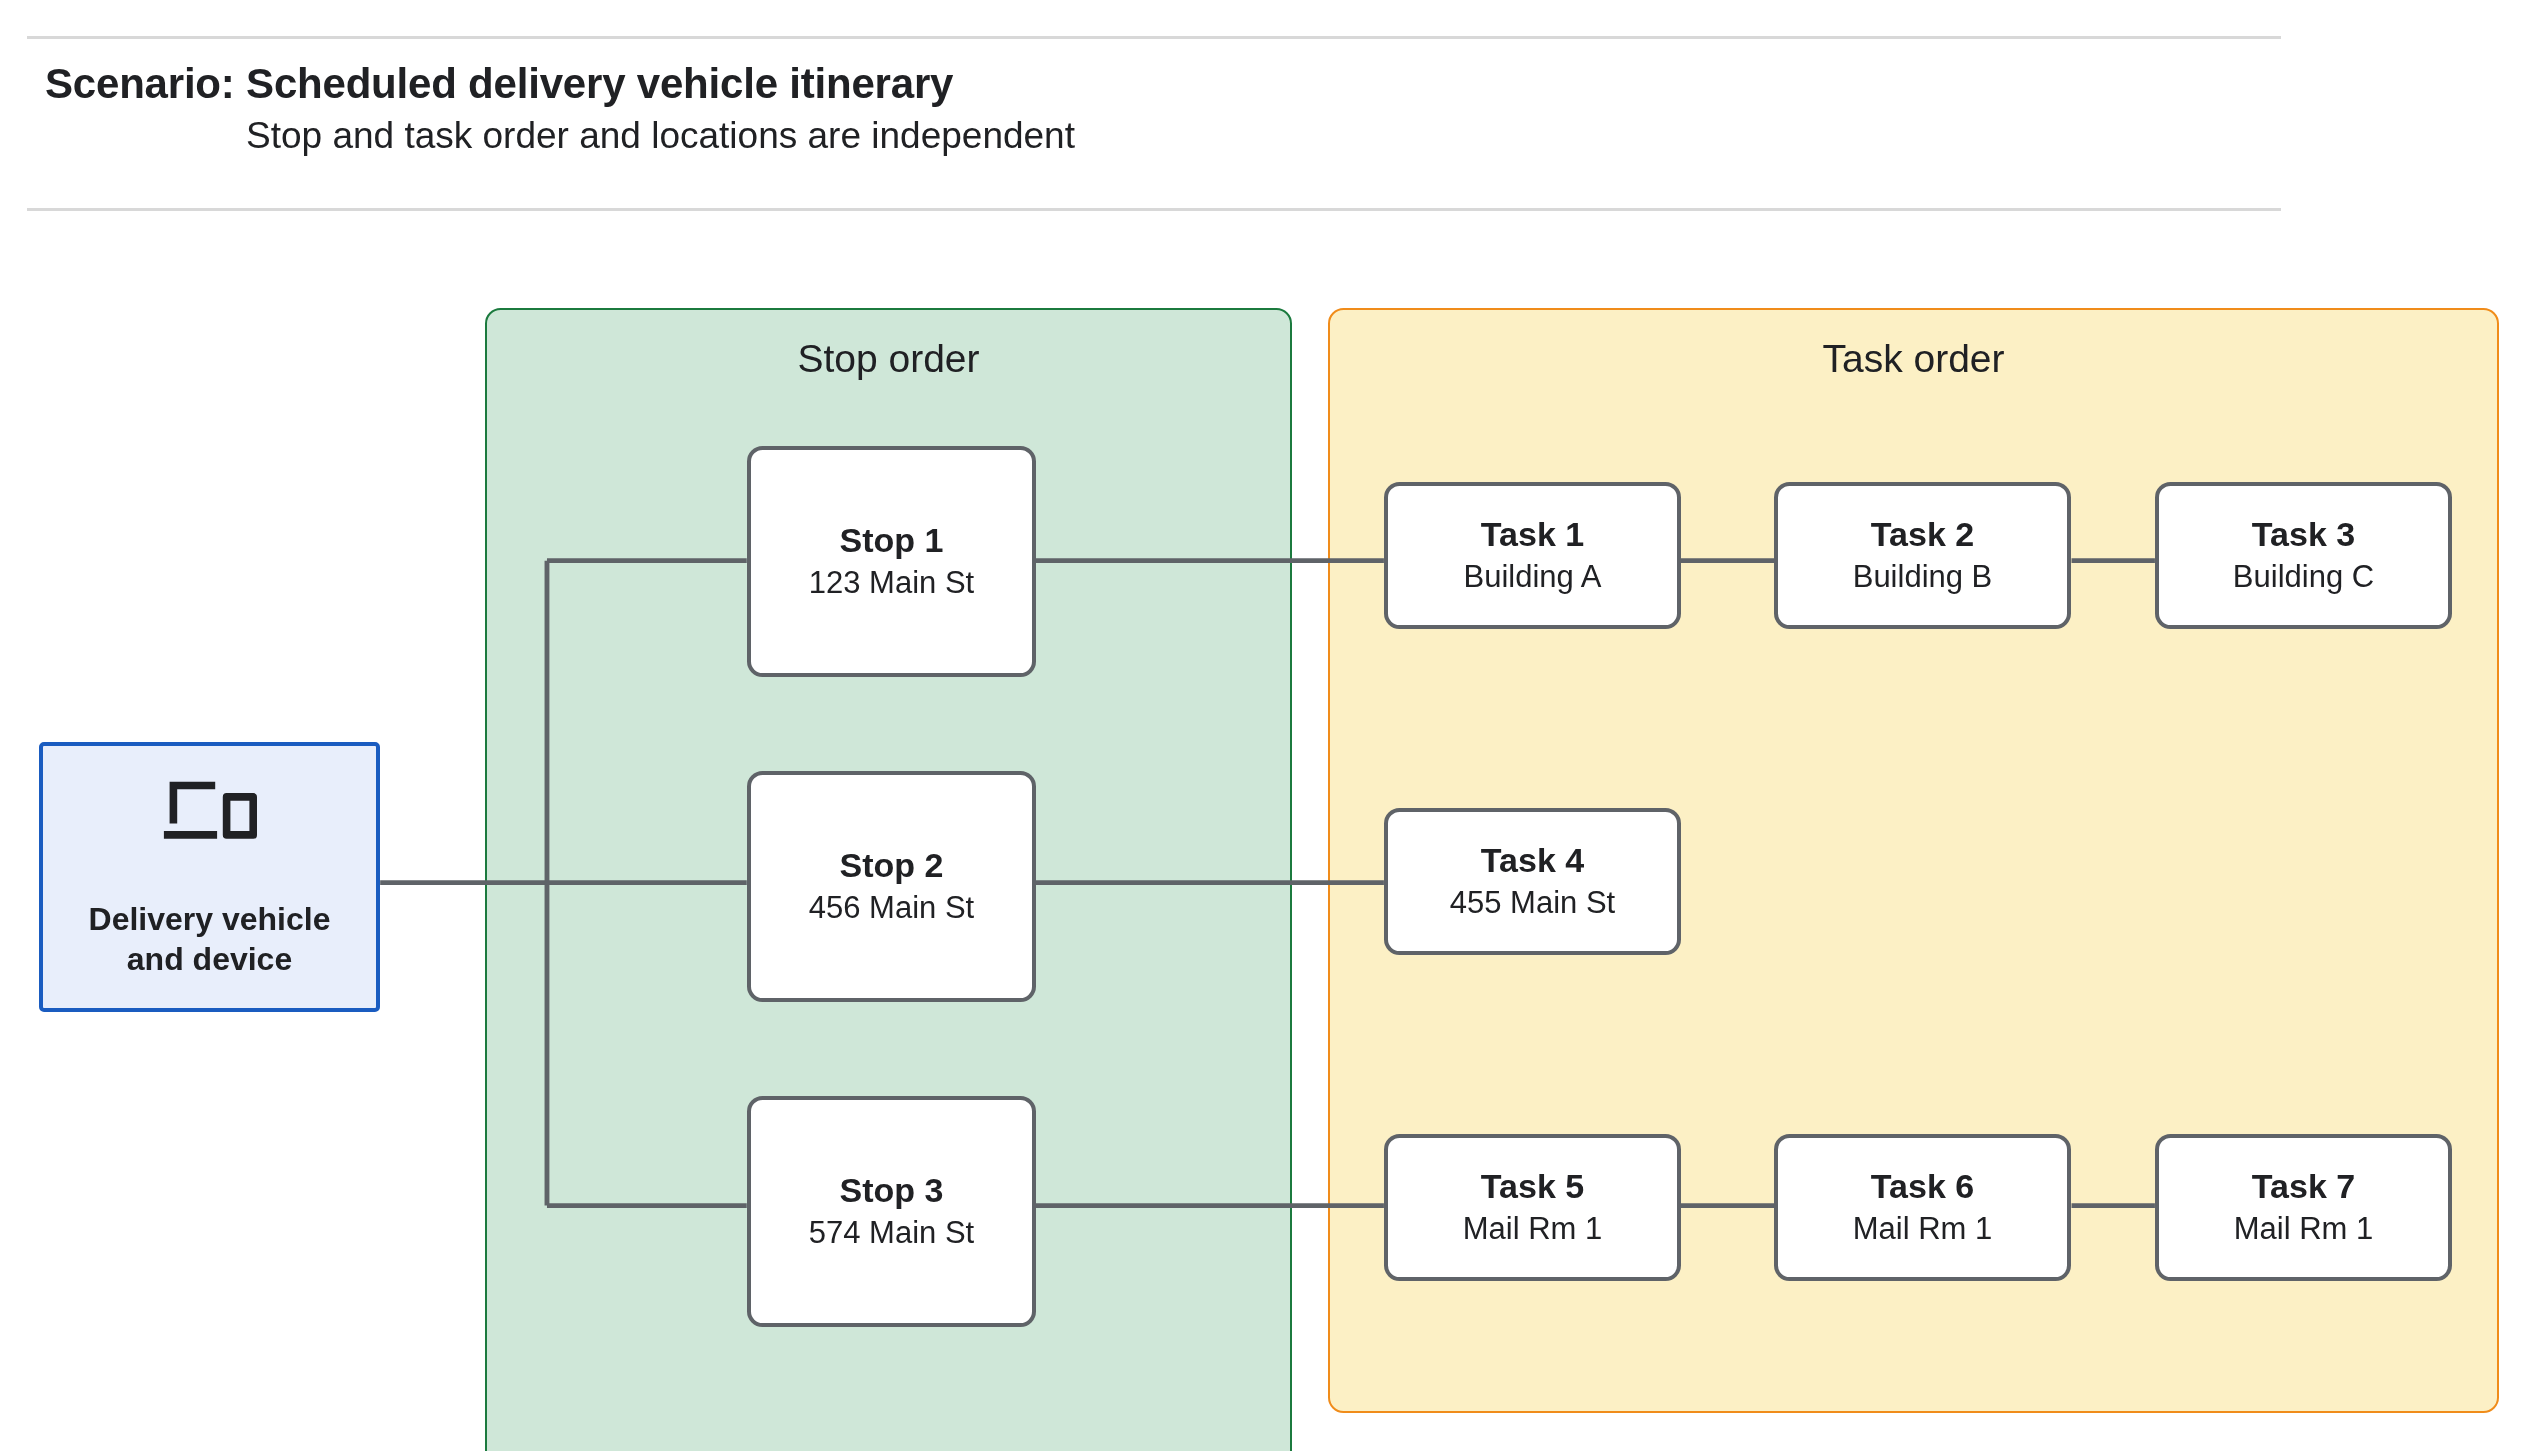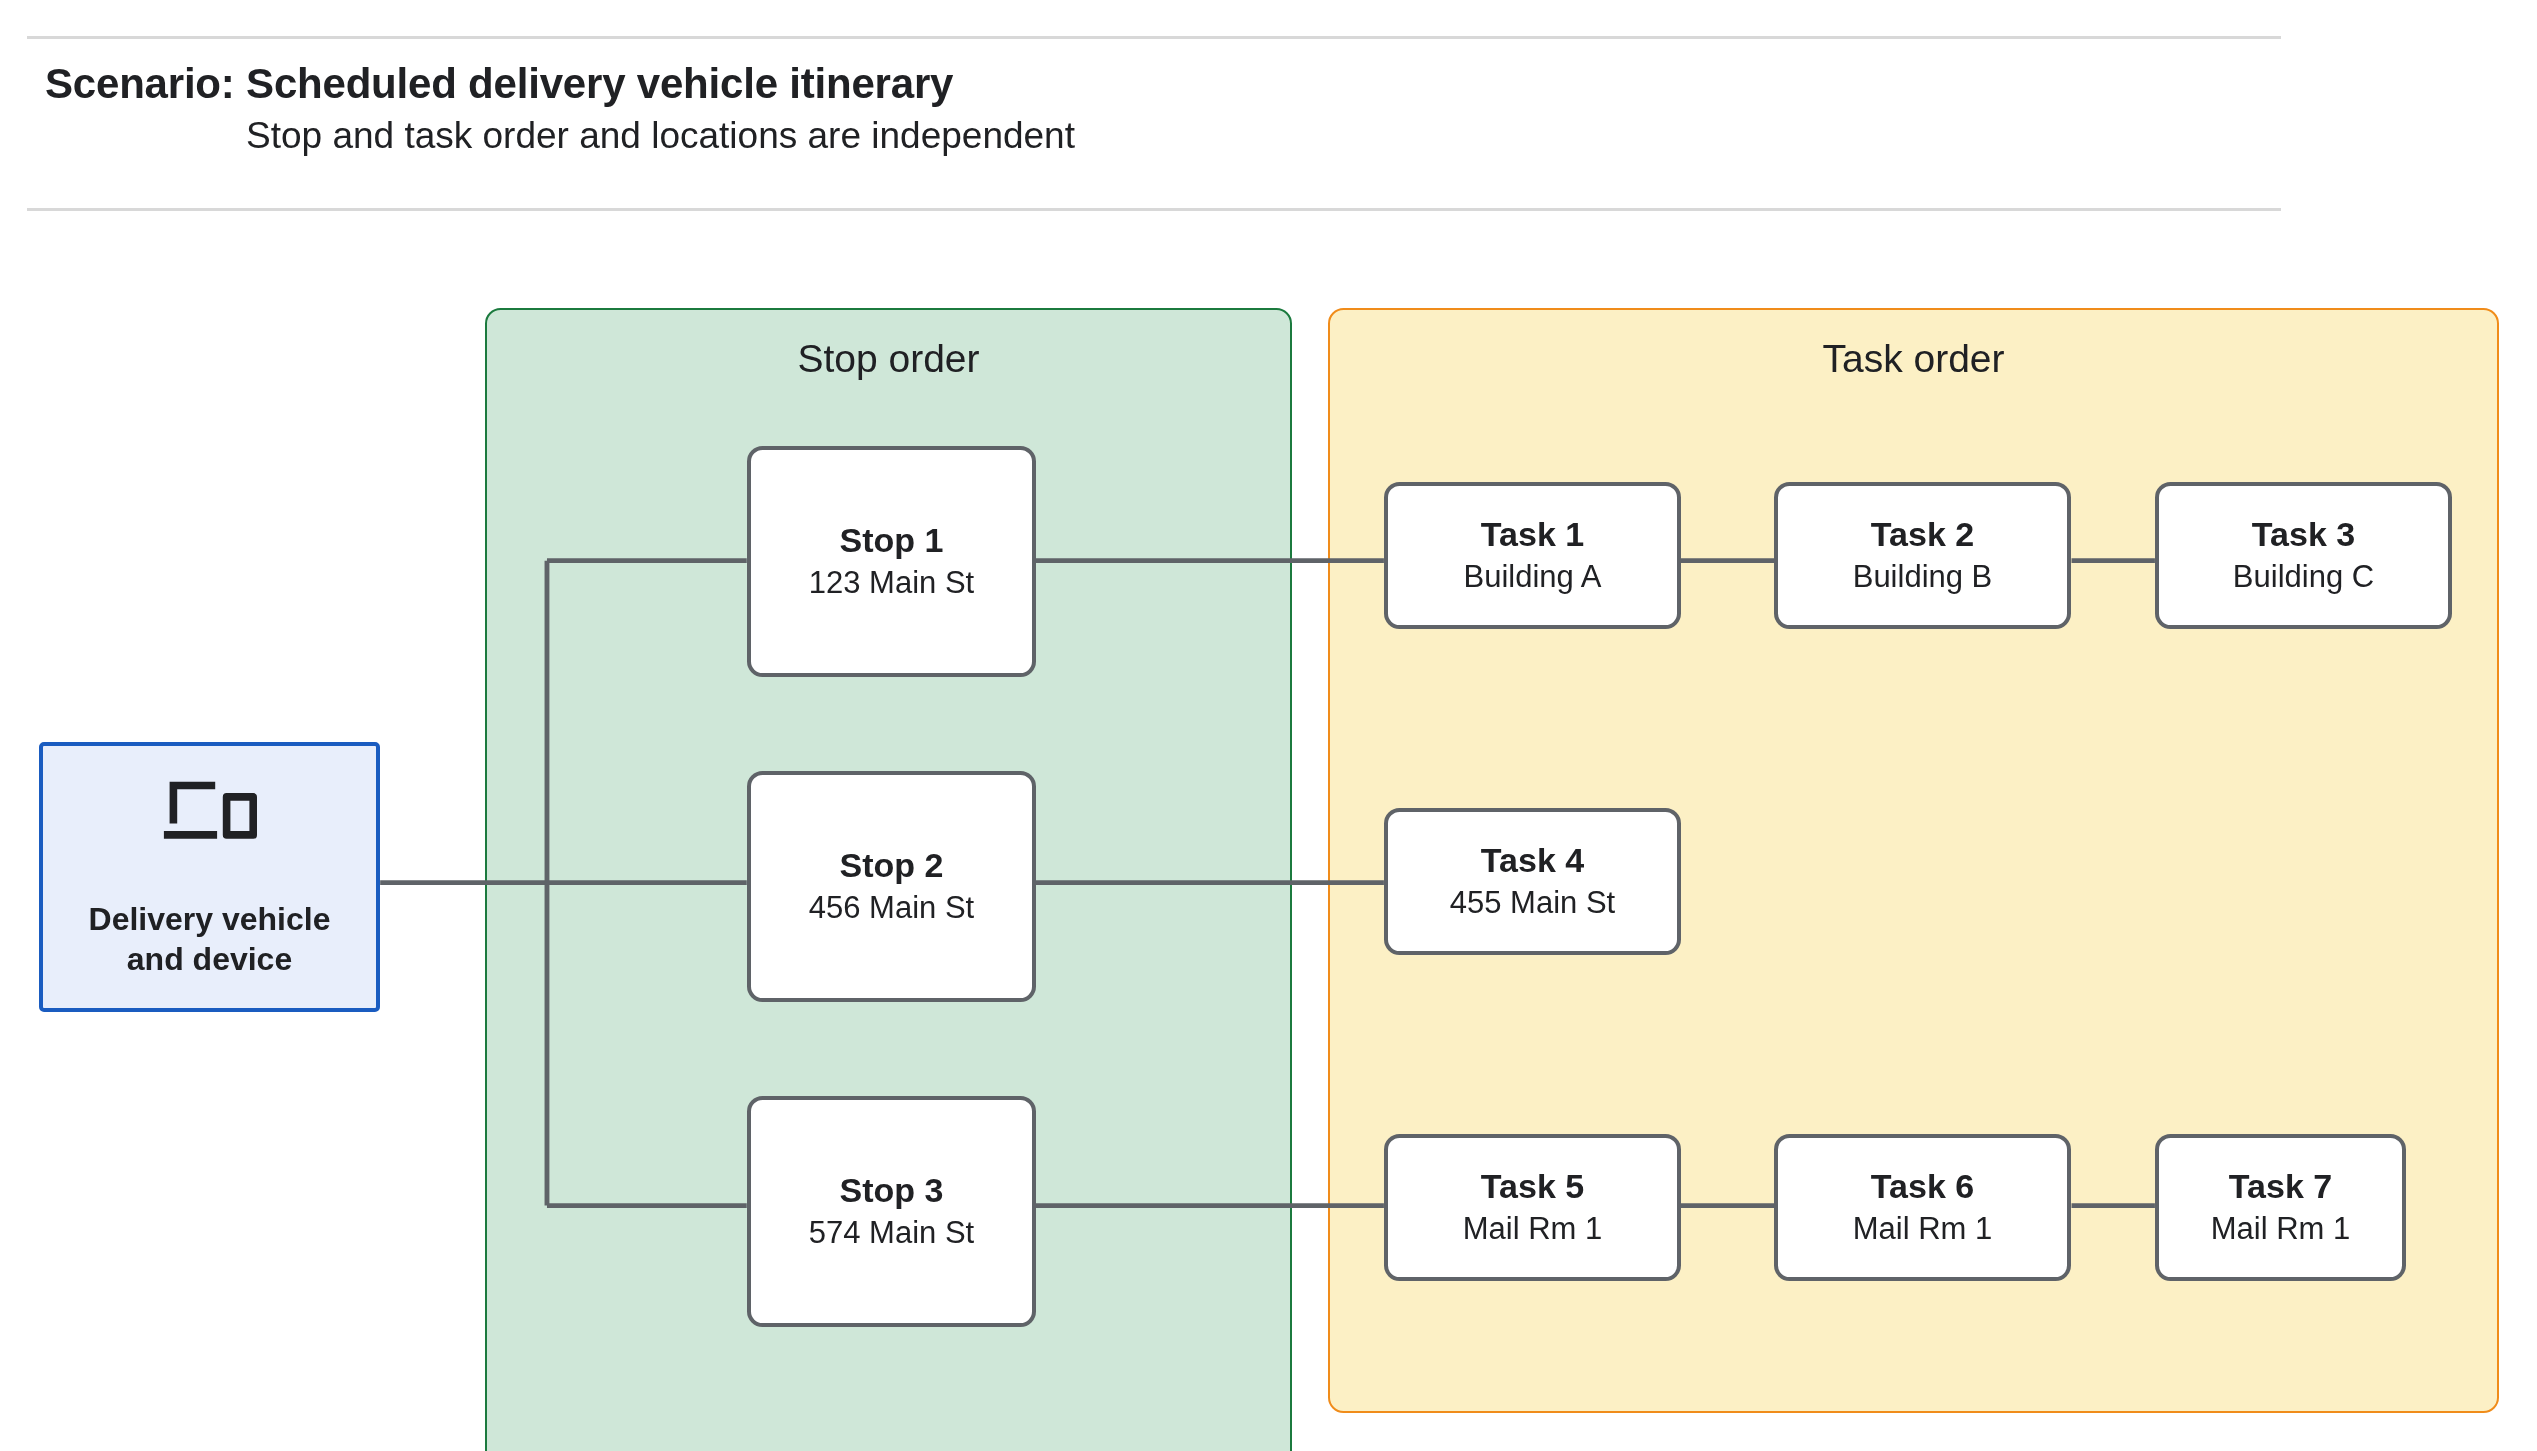--- a/index.html
+++ b/index.html
@@ -163,21 +163,21 @@
   
   .task-node {
     height: 147px;
   }
   #task-node-1 { left: 1384px; top: 482px; width: 297px; }
   #task-node-2 { left: 1774px; top: 482px; width: 297px; }
   #task-node-3 { left: 2155px; top: 482px; width: 297px; }
   #task-node-4 { left: 1384px; top: 808px; width: 297px; }
   #task-node-5 { left: 1384px; top: 1134px; width: 297px; }
   #task-node-6 { left: 1774px; top: 1134px; width: 297px; }
-  #task-node-7 { left: 2155px; top: 1134px; width: 251px; }
+  #task-node-7 { left: 2155px; top: 1134px; width: 297px; }
 </style>
 </head>
 <body>
 
 <div id="header-rule-top"></div>
 <div id="scenario-title">Scenario: Scheduled delivery vehicle itinerary</div>
 <div id="scenario-subtitle">Stop and task order and locations are independent</div>
 <div id="header-rule-bottom"></div>
 
 <div class="group-box" id="stop-order-group">

